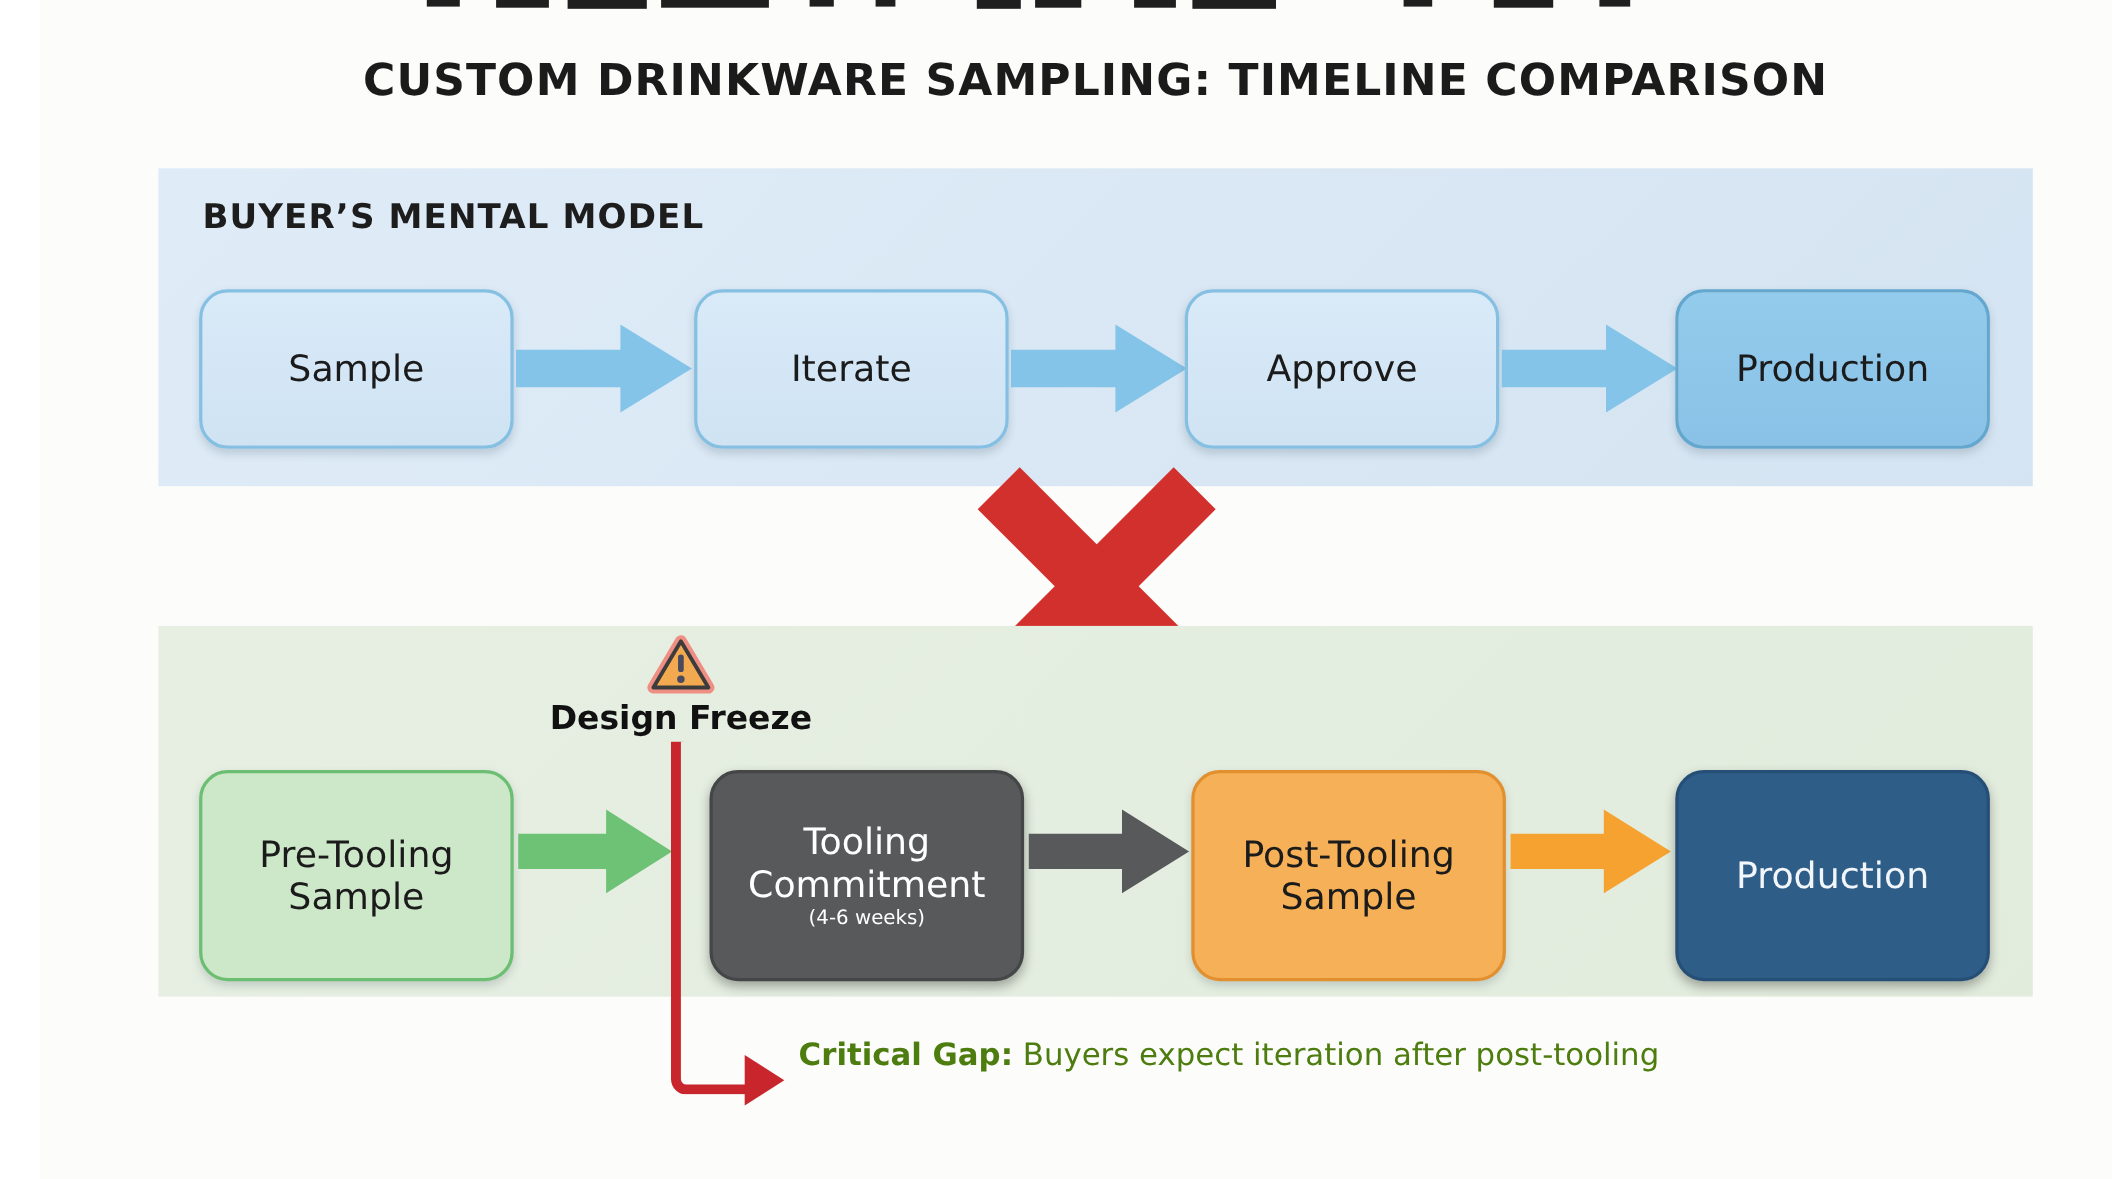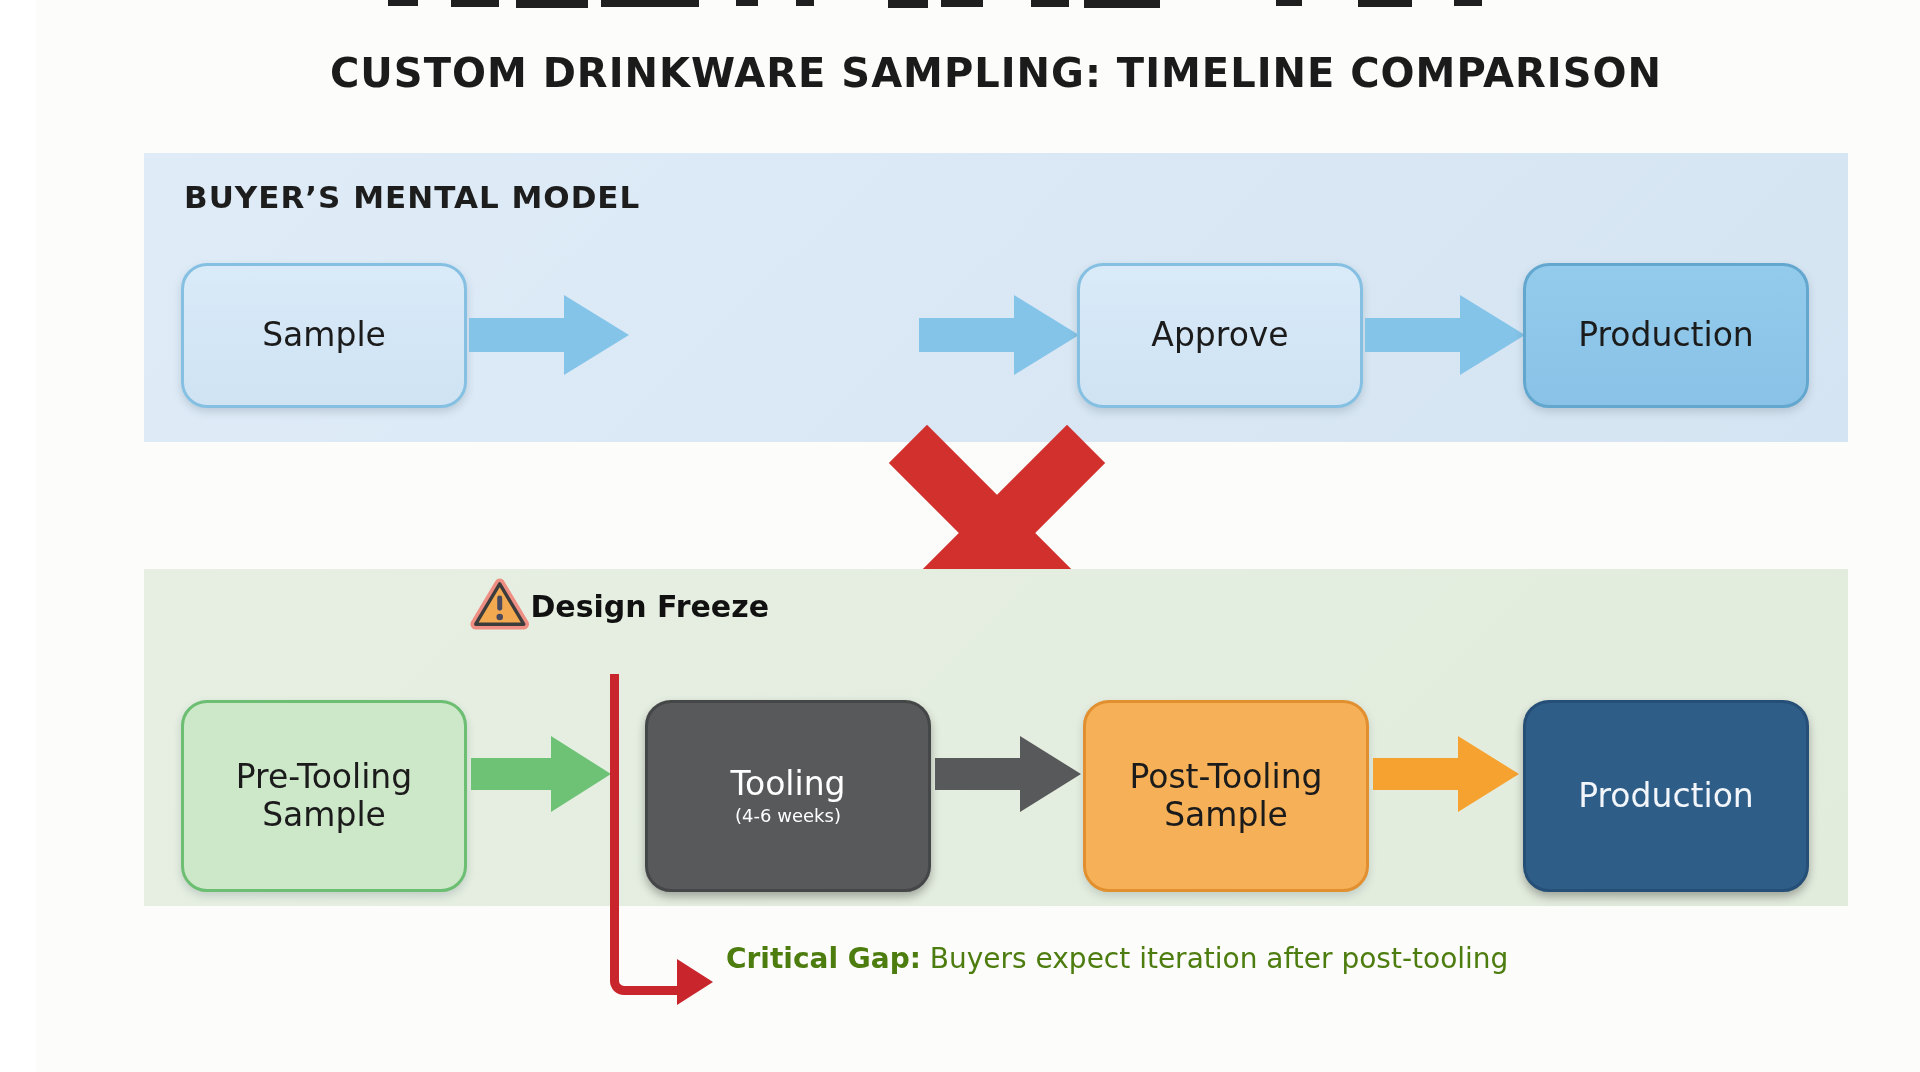--- a/index.html
+++ b/index.html
@@ -54,21 +54,21 @@
   .red-x{position:absolute;left:869px;top:441px;width:184px;height:184px;}
   .red-x i{
     position:absolute;left:50%;top:50%;width:54px;height:252px;
     background:#d2302c;display:block;
   }
   .red-x i.b1{transform:translate(-50%,-50%) rotate(45deg);}
   .red-x i.b2{transform:translate(-50%,-50%) rotate(-45deg);}
 
   .design-freeze{
     position:absolute;left:433px;top:576px;width:300px;
-    display:flex;flex-direction:row;align-items:center;
+    display:flex;flex-direction:column;align-items:center;
   }
   .design-freeze .df-label{
     font-size:30px;font-weight:bold;color:#111;white-space:nowrap;margin-top:2px;
   }
 
   .red-elbow{
     position:absolute;left:574px;top:674px;width:70px;height:312px;
     border-left:9px solid #c9252c;border-bottom:9px solid #c9252c;
     border-bottom-left-radius:14px;
   }
@@ -109,20 +109,23 @@
 
   <section class="band band-blue buyer-row">
     <div class="band-label">BUYER’S MENTAL MODEL</div>
 
     <div class="node n-blue" style="left:37px">
       <span>Sample</span>
     </div>
     <svg class="arrow" style="left:325px" width="160" height="96" viewBox="0 0 160 96">
       <path d="M0,31 H95 V8 L160,48 L95,88 V65 H0 Z" fill="#85c4e9"></path>
     </svg>
+    <div class="node n-blue" style="left:487px">
+      <span>Iterate</span>
+    </div>
     <svg class="arrow" style="left:775px" width="160" height="96" viewBox="0 0 160 96">
       <path d="M0,31 H95 V8 L160,48 L95,88 V65 H0 Z" fill="#85c4e9"></path>
     </svg>
     <div class="node n-blue" style="left:933px">
       <span>Approve</span>
     </div>
     <svg class="arrow" style="left:1221px" width="160" height="96" viewBox="0 0 160 96">
       <path d="M0,31 H95 V8 L160,48 L95,88 V65 H0 Z" fill="#85c4e9"></path>
     </svg>
     <div class="node n-blue-dark" style="left:1379px">
@@ -140,20 +143,21 @@
 
     <div class="node n-green" style="left:37px">
       <span>Pre-Tooling</span>
       <span>Sample</span>
     </div>
     <svg class="arrow" style="left:327px" width="140" height="92" viewBox="0 0 140 92">
       <path d="M0,30 H80 V8 L140,46 L80,84 V62 H0 Z" fill="#6ec276"></path>
     </svg>
     <div class="node n-gray" style="left:501px">
       <span>Tooling</span>
+      <span>Commitment</span>
       <span class="sub">(4-6 weeks)</span>
     </div>
     <svg class="arrow" style="left:791px" width="146" height="92" viewBox="0 0 146 92">
       <path d="M0,30 H85 V8 L146,46 L85,84 V62 H0 Z" fill="#58595b"></path>
     </svg>
     <div class="node n-orange" style="left:939px">
       <span>Post-Tooling</span>
       <span>Sample</span>
     </div>
     <svg class="arrow" style="left:1229px" width="146" height="92" viewBox="0 0 146 92">

